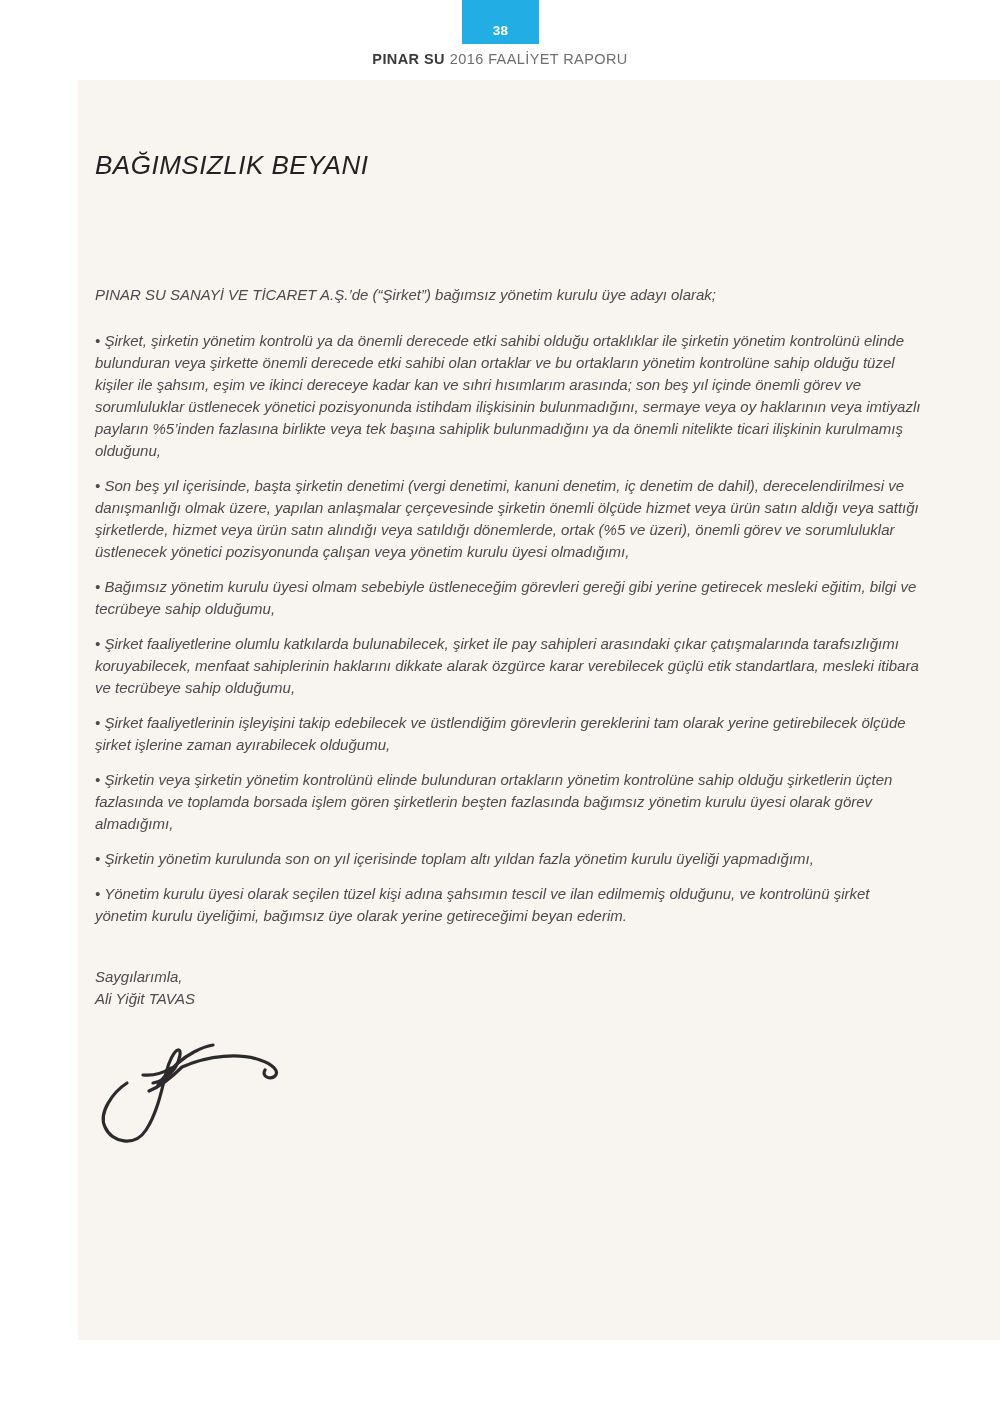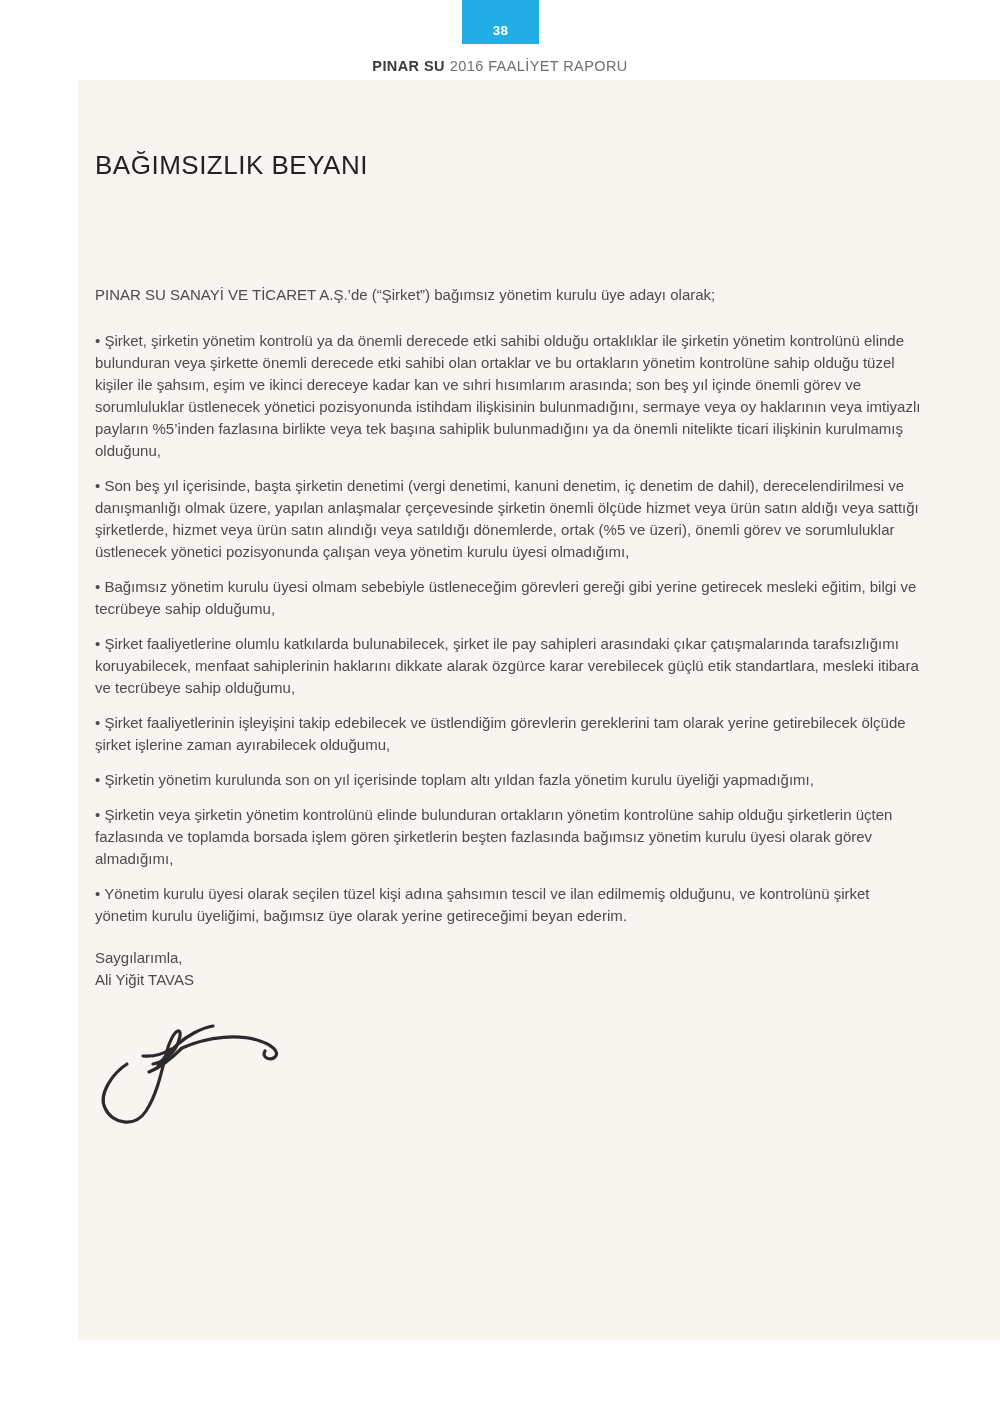--- a/index.html
+++ b/index.html
@@ -25,48 +25,49 @@
     position:absolute;left:462px;top:0;
     width:77px;height:44px;
     background:var(--accent-blue);
     display:flex;align-items:flex-end;justify-content:center;
     padding-bottom:6px;
   }
   .page-number-tab span{
     color:#ffffff;font-size:13.5px;font-weight:bold;letter-spacing:.3px;
   }
   .report-header{
-    position:absolute;top:58px;left:0;width:100%;
+    position:absolute;top:51px;left:0;width:100%;
     text-align:center;
     font-size:14.5px;color:var(--header-muted);
     letter-spacing:.4px;white-space:nowrap;
   }
   .report-header .brand{
     font-weight:bold;color:var(--header-brand);margin-right:5px;
   }
   .content-panel{
     position:absolute;left:78px;top:80px;right:0;bottom:75px;
     background:var(--panel-bg);
     padding:70px 75px 16px 17px;
+    font-style:italic;
   }
   .section-title{
     margin:0;
     font-size:26px;font-weight:normal;
     color:var(--heading-text);
     letter-spacing:.5px;
     line-height:30px;
   }
   .doc-text{
     max-width:836px;
     color:var(--body-text);
     font-size:15px;line-height:22px;
   }
   p.intro{margin:104px 0 24px 0;}
   p.bullet{margin:0 0 13px 0;}
-  p.closing{margin:20px 0 0 0;}
+  p.closing{margin:39px 0 0 0;}
   p.signatory{margin:0;}
   .signature-wrap{
     display:block;
     margin:16px 0 0 -12px;
   }
   .signature-wrap path{
     fill:none;
     stroke:var(--signature-ink);
     stroke-width:3.2;
     stroke-linecap:round;
@@ -87,22 +88,22 @@
 <div class="content-panel">
   <h1 class="section-title">BAĞIMSIZLIK BEYANI</h1>
 
   <div class="doc-text">
     <p class="intro">PINAR SU SANAYİ VE TİCARET A.Ş.’de (“Şirket”) bağımsız yönetim kurulu üye adayı olarak;</p>
     <p class="bullet">• Şirket, şirketin yönetim kontrolü ya da önemli derecede etki sahibi olduğu ortaklıklar ile şirketin yönetim kontrolünü elinde bulunduran veya şirkette önemli derecede etki sahibi olan ortaklar ve bu ortakların yönetim kontrolüne sahip olduğu tüzel kişiler ile şahsım, eşim ve ikinci dereceye kadar kan ve sıhri hısımlarım arasında; son beş yıl içinde önemli görev ve sorumluluklar üstlenecek yönetici pozisyonunda istihdam ilişkisinin bulunmadığını, sermaye veya oy haklarının veya imtiyazlı payların %5’inden fazlasına birlikte veya tek başına sahiplik bulunmadığını ya da önemli nitelikte ticari ilişkinin kurulmamış olduğunu,</p>
     <p class="bullet">• Son beş yıl içerisinde, başta şirketin denetimi (vergi denetimi, kanuni denetim, iç denetim de dahil), derecelendirilmesi ve danışmanlığı olmak üzere, yapılan anlaşmalar çerçevesinde şirketin önemli ölçüde hizmet veya ürün satın aldığı veya sattığı şirketlerde, hizmet veya ürün satın alındığı veya satıldığı dönemlerde, ortak (%5 ve üzeri), önemli görev ve sorumluluklar üstlenecek yönetici pozisyonunda çalışan veya yönetim kurulu üyesi olmadığımı,</p>
     <p class="bullet">• Bağımsız yönetim kurulu üyesi olmam sebebiyle üstleneceğim görevleri gereği gibi yerine getirecek mesleki eğitim, bilgi ve tecrübeye sahip olduğumu,</p>
     <p class="bullet">• Şirket faaliyetlerine olumlu katkılarda bulunabilecek, şirket ile pay sahipleri arasındaki çıkar çatışmalarında tarafsızlığımı koruyabilecek, menfaat sahiplerinin haklarını dikkate alarak özgürce karar verebilecek güçlü etik standartlara, mesleki itibara ve tecrübeye sahip olduğumu,</p>
     <p class="bullet">• Şirket faaliyetlerinin işleyişini takip edebilecek ve üstlendiğim görevlerin gereklerini tam olarak yerine getirebilecek ölçüde şirket işlerine zaman ayırabilecek olduğumu,</p>
+    <p class="bullet">• Şirketin veya şirketin yönetim kontrolünü elinde bulunduran ortakların yönetim kontrolüne sahip olduğu şirketlerin üçten fazlasında ve toplamda borsada işlem gören şirketlerin beşten fazlasında bağımsız yönetim kurulu üyesi olarak görev almadığımı,</p>
     <p class="bullet">• Şirketin yönetim kurulunda son on yıl içerisinde toplam altı yıldan fazla yönetim kurulu üyeliği yapmadığımı,</p>
-    <p class="bullet">• Şirketin veya şirketin yönetim kontrolünü elinde bulunduran ortakların yönetim kontrolüne sahip olduğu şirketlerin üçten fazlasında ve toplamda borsada işlem gören şirketlerin beşten fazlasında bağımsız yönetim kurulu üyesi olarak görev almadığımı,</p>
     <p class="bullet">• Yönetim kurulu üyesi olarak seçilen tüzel kişi adına şahsımın tescil ve ilan edilmemiş olduğunu, ve kontrolünü şirket yönetim kurulu üyeliğimi, bağımsız üye olarak yerine getireceğimi beyan ederim.</p>
     <p class="closing">Saygılarımla,</p>
     <p class="signatory">Ali Yiğit TAVAS</p>
   </div>
 
   <svg class="signature-wrap" viewBox="0 0 280 140" width="280" height="140" aria-hidden="true">
     <path d="M130 19 C118 21 104 29 95 37 C86 45 79 53 75 59"></path>
     <path d="M44 57 C30 66 15 87 22 101 C29 117 52 121 63 104 C73 89 78 68 83 47 C86 35 91 25 95 24 C99 23 97 34 92 42 C87 50 78 56 70 57"></path>
     <path d="M60 49 C70 50 80 47 88 42"></path>
     <path d="M66 65 C78 60 90 50 99 41 C126 29 157 27 177 34 C189 38 197 45 192 50 C188 54 178 51 182 44"></path>

